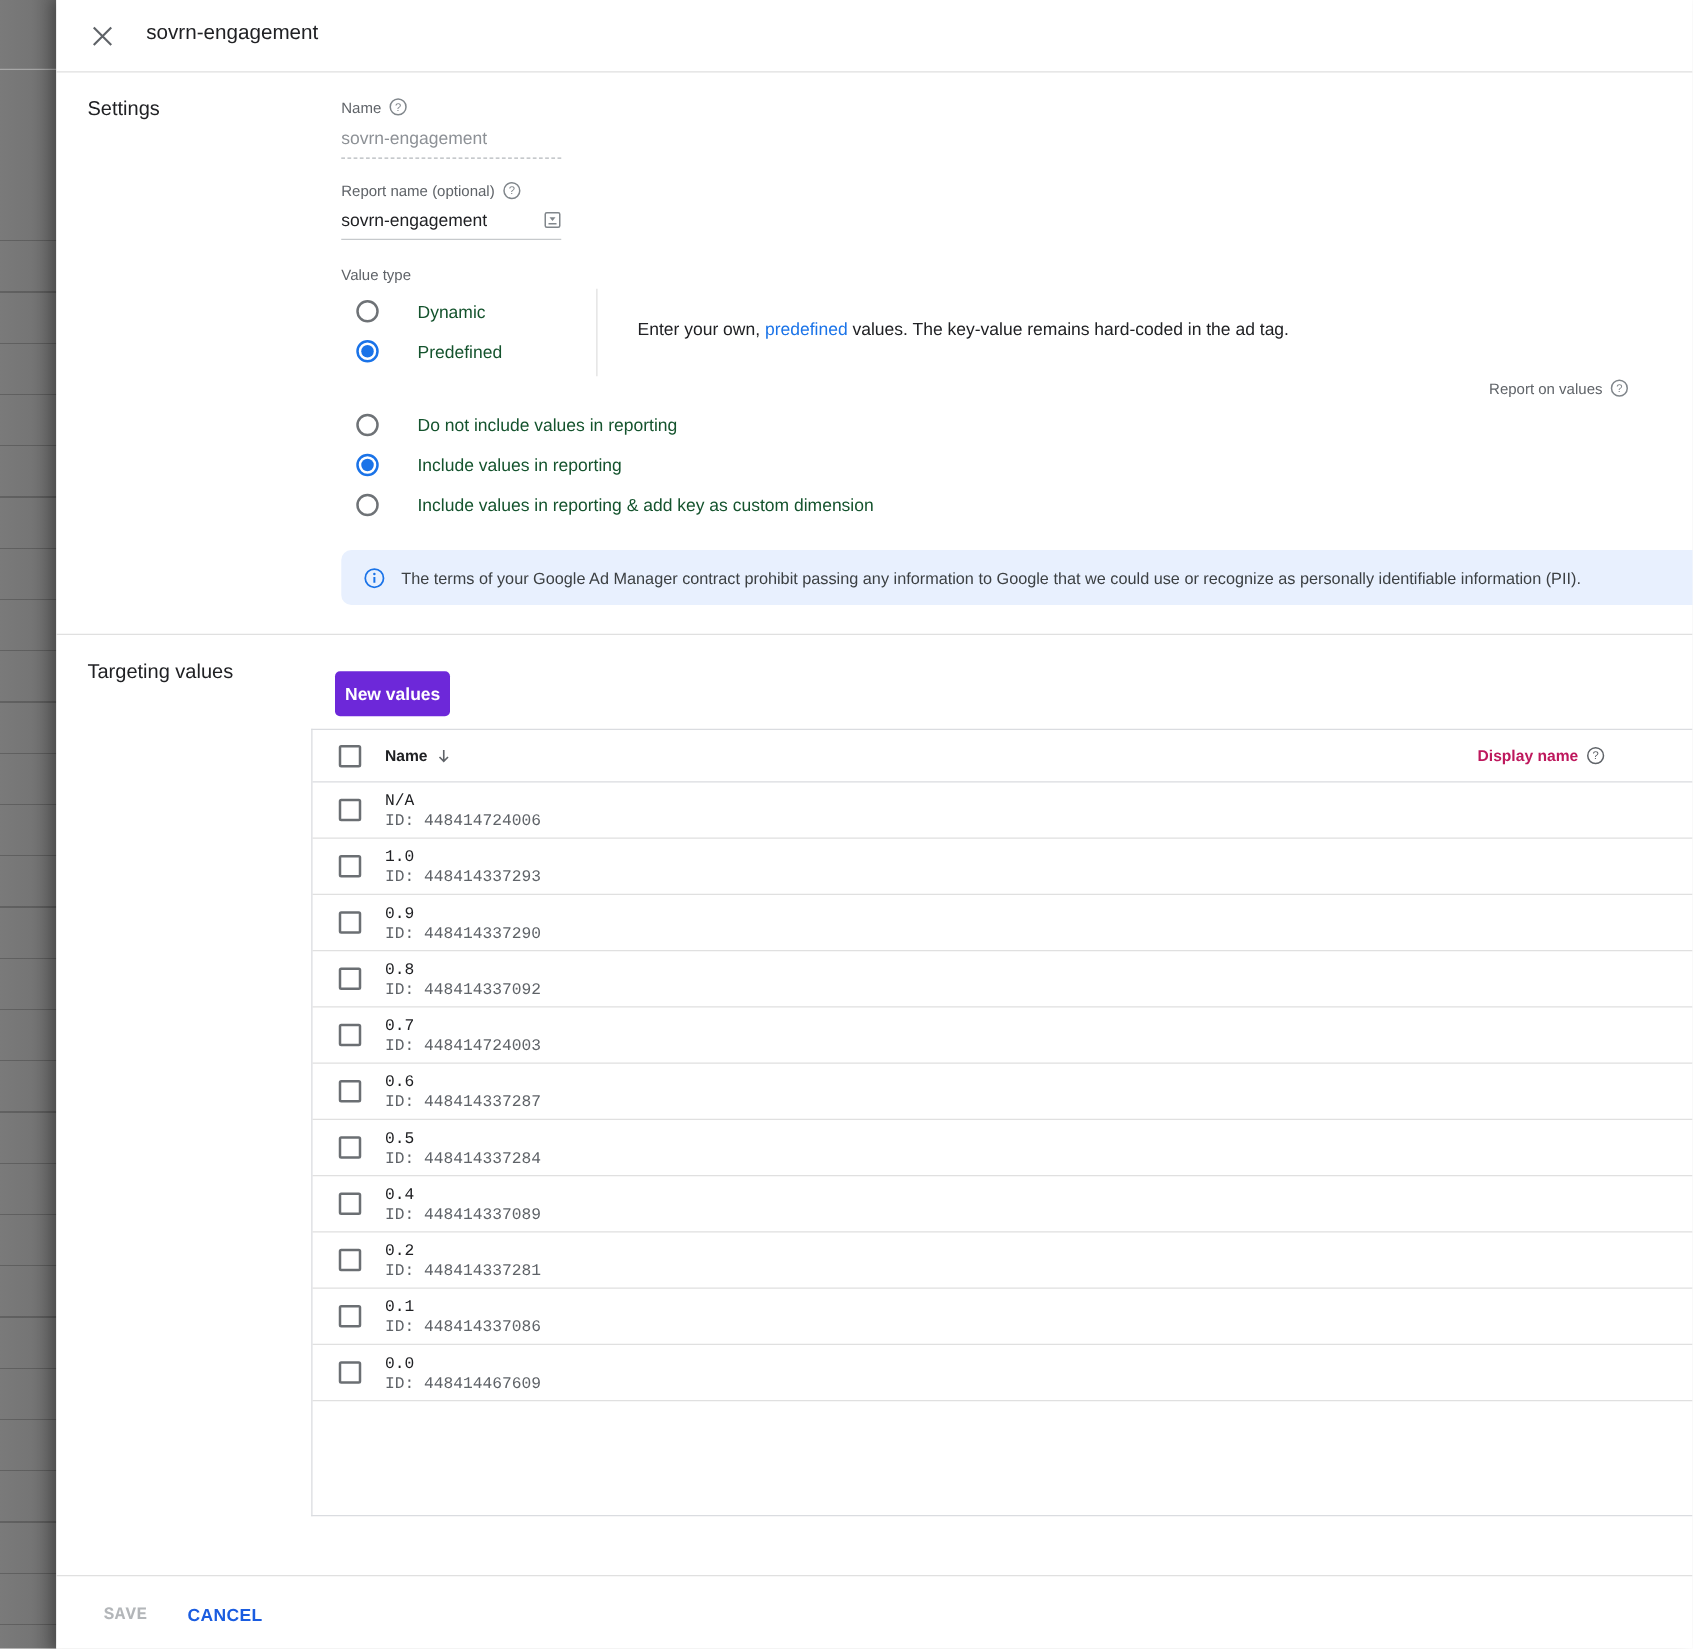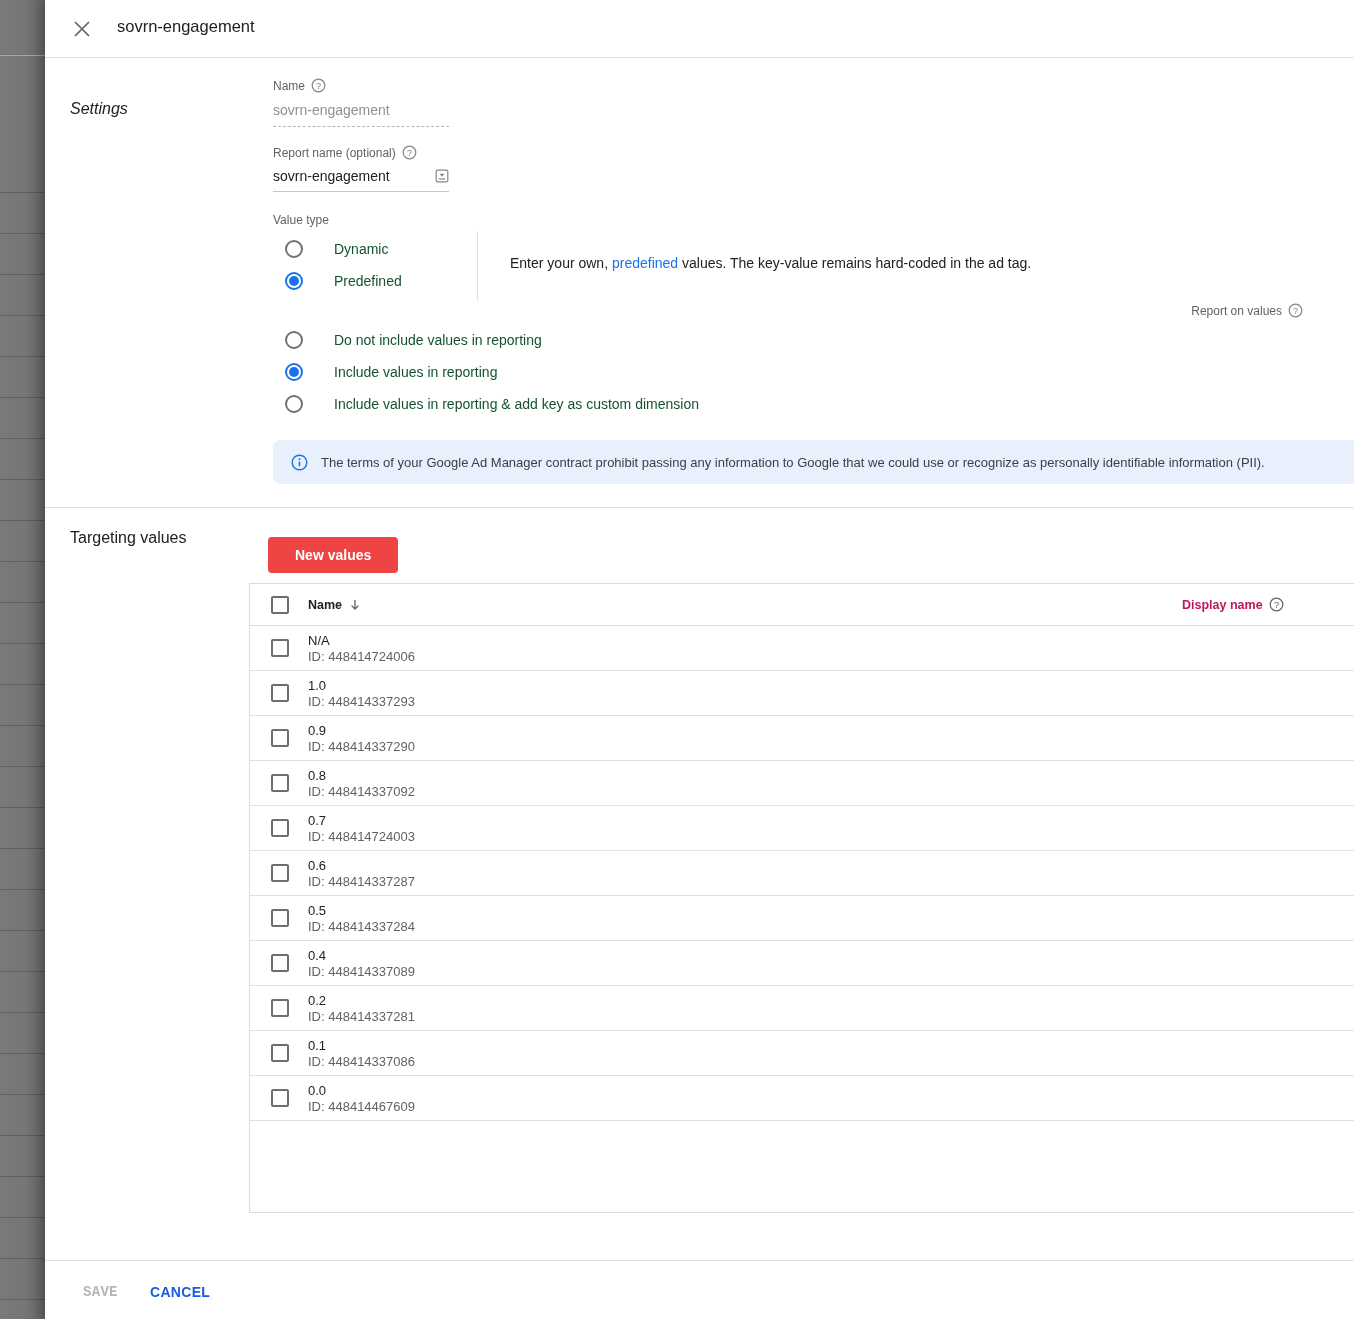--- a/index.html
+++ b/index.html
@@ -46,21 +46,21 @@
   }
   .panel-title {
     position: absolute; left: 72px; top: 17px;
     font-size: 16.5px; color: #202124; font-weight: 400;
   }
 
   
   .section-label {
     position: absolute; left: 25px; font-size: 16px; color: #202124;
   }
-  .section-label.settings { top: 100px; font-style: italic; }
+  .section-label.settings { top: 79px; }
   .section-label.targeting { top: 529px; }
 
   
   .form-col { position: absolute; left: 228px; top: 78px; width: 1030px; }
 
   .field-label {
     display: flex; align-items: center; gap: 6px;
     font-size: 12px; color: #5f6368; height: 15px;
   }
   .name-value {
@@ -109,22 +109,22 @@
 
   
   .section-divider {
     position: absolute; left: 0; right: 0; top: 507px; height: 1px;
     background: #e0e0e0;
   }
 
   
   .new-values-btn {
     position: absolute; left: 223px; top: 537px; height: 36px;
-    padding: 0 27px; border: none; border-radius: 4px;
-    background: #ef4444; color: #fff; font-size: 14px; font-weight: 700;
+    padding: 0 8px; border: none; border-radius: 4px;
+    background: #6d28d9; color: #fff; font-size: 14px; font-weight: 700;
     font-family: "Liberation Sans", sans-serif; cursor: pointer;
   }
 
   .values-table {
     position: absolute; left: 204px; top: 583px; right: 0; height: 630px;
     border-top: 1px solid #dadce0; border-left: 1px solid #dadce0;
     border-bottom: 1px solid #dadce0;
   }
   .t-head {
     display: flex; align-items: center; height: 42px;
@@ -139,21 +139,21 @@
   .head-text { font-size: 12.5px; font-weight: 700; color: #202124; }
   .cell-display-head {
     width: 172px; display: flex; align-items: center; gap: 6px;
   }
   .head-text-dim { font-size: 12.5px; font-weight: 700; color: #be185d; }
 
   .t-row {
     display: flex; align-items: center; height: 45px;
     border-bottom: 1px solid #e0e0e0;
   }
-  .cell-name { flex: 1; display: flex; flex-direction: column; justify-content: flex-end; gap: 1px; }
+  .cell-name { flex: 1; display: flex; flex-direction: column; justify-content: flex-end; gap: 1px; font-family: Liberation Mono, monospace; }
   .row-name { font-size: 13px; font-weight: 500; color: #202124; line-height: 15px; }
   .row-id   { font-size: 13px; font-weight: 400; color: #5f6368; line-height: 15px; }
   .cell-display { width: 172px; }
 
   
   .footer-divider {
     position: absolute; left: 0; right: 0; top: 1260px; height: 1px; background: #e0e0e0;
   }
   .footer-btn {
     position: absolute; top: 1282px; height: 20px; border: none; background: none;

